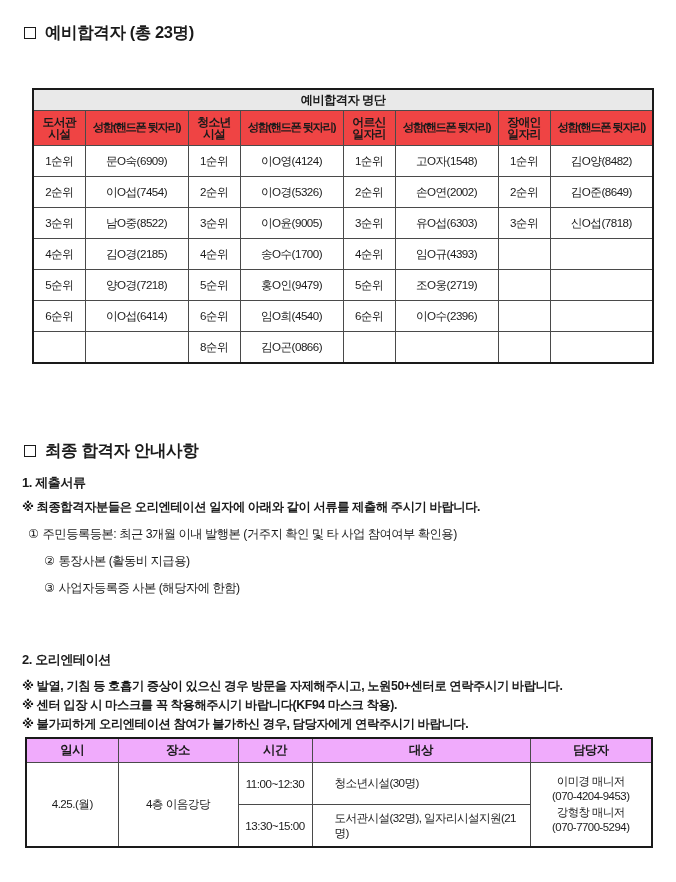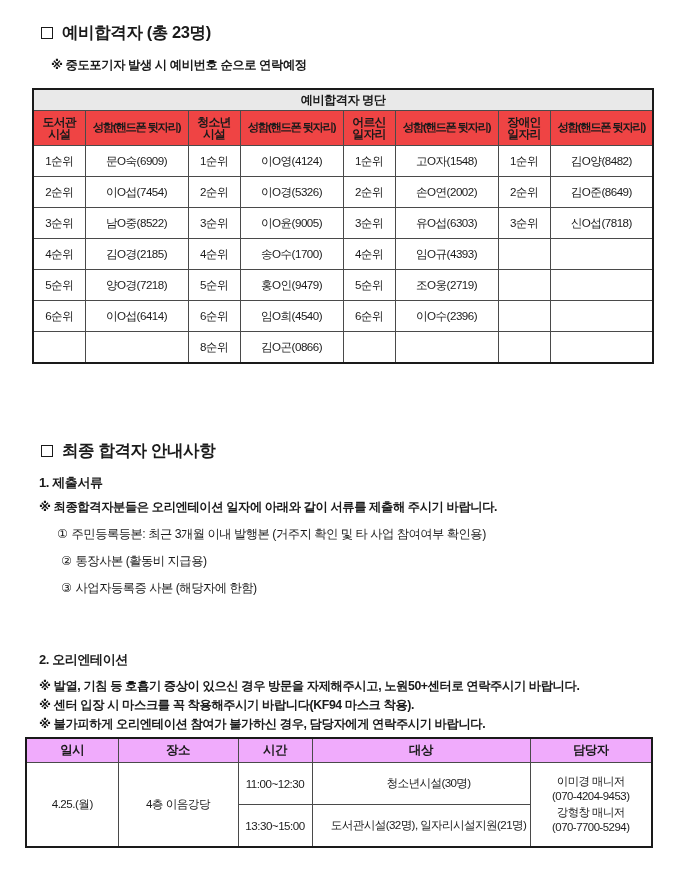--- a/index.html
+++ b/index.html
@@ -130,47 +130,44 @@
     font-weight: bold;
     font-size: 12.4px;
     letter-spacing: -0.5px;
   }
   #schedule-table tbody td {
     height: 41px;
     font-size: 11.6px;
     letter-spacing: -0.5px;
   }
   #schedule-table td.target {
-    text-align: center;
-    padding-left: 15px;
+    text-align: left;
+    padding-left: 22px;
     letter-spacing: -0.6px;
   }
   #schedule-table td.mgr {
     line-height: 1.32;
     font-size: 11.4px;
     letter-spacing: -0.5px;
   }
   .mgr-block { display: block; }
 
   
-  .abs { position: absolute; white-space: nowrap; margin-left: 17px; }
+  .abs { position: absolute; white-space: nowrap; }
 </style>
 </head>
 <body>
 
 <div class="page">
 
   <div class="section-heading abs" style="left:24px; top:22px;">
     <span class="chk-box"></span>
     <span>예비합격자 (총 23명)</span>
   </div>
 
-  <div class="note-line abs" style="left:34px; top:57px;">
-    <span class="mark">※</span><span>중도포기자 발생 시 예비번호 순으로 연락예정</span>
-  </div>
 
   <table id="roster-table" class="framed">
     <colgroup>
       <col style="width:52px">
         <col style="width:103px">
       <col style="width:52px">
         <col style="width:103px">
       <col style="width:52px">
         <col style="width:103px">
       <col style="width:52px">
@@ -268,21 +265,21 @@
     <span class="chk-box"></span>
     <span>최종 합격자 안내사항</span>
   </div>
 
   <div class="sub-heading abs" style="left:22px; top:474px;">1. 제출서류</div>
 
   <div class="note-line abs" style="left:22px; top:499px;">
     <span class="mark">※</span><span>최종합격자분들은 오리엔테이션 일자에 아래와 같이 서류를 제출해 주시기 바랍니다.</span>
   </div>
 
-  <div class="list-item abs" style="left:40px; top:526px;">
+  <div class="list-item abs" style="left:28px; top:526px;">
     <span class="num">①</span><span>주민등록등본: 최근 3개월 이내 발행본 (거주지 확인 및 타 사업 참여여부 확인용)</span>
   </div>
   <div class="list-item abs" style="left:44px; top:553px;">
     <span class="num">②</span><span>통장사본 (활동비 지급용)</span>
   </div>
   <div class="list-item abs" style="left:44px; top:580px;">
     <span class="num">③</span><span>사업자등록증 사본 (해당자에 한함)</span>
   </div>
 
   <div class="sub-heading abs" style="left:22px; top:651px;">2. 오리엔테이션</div>

